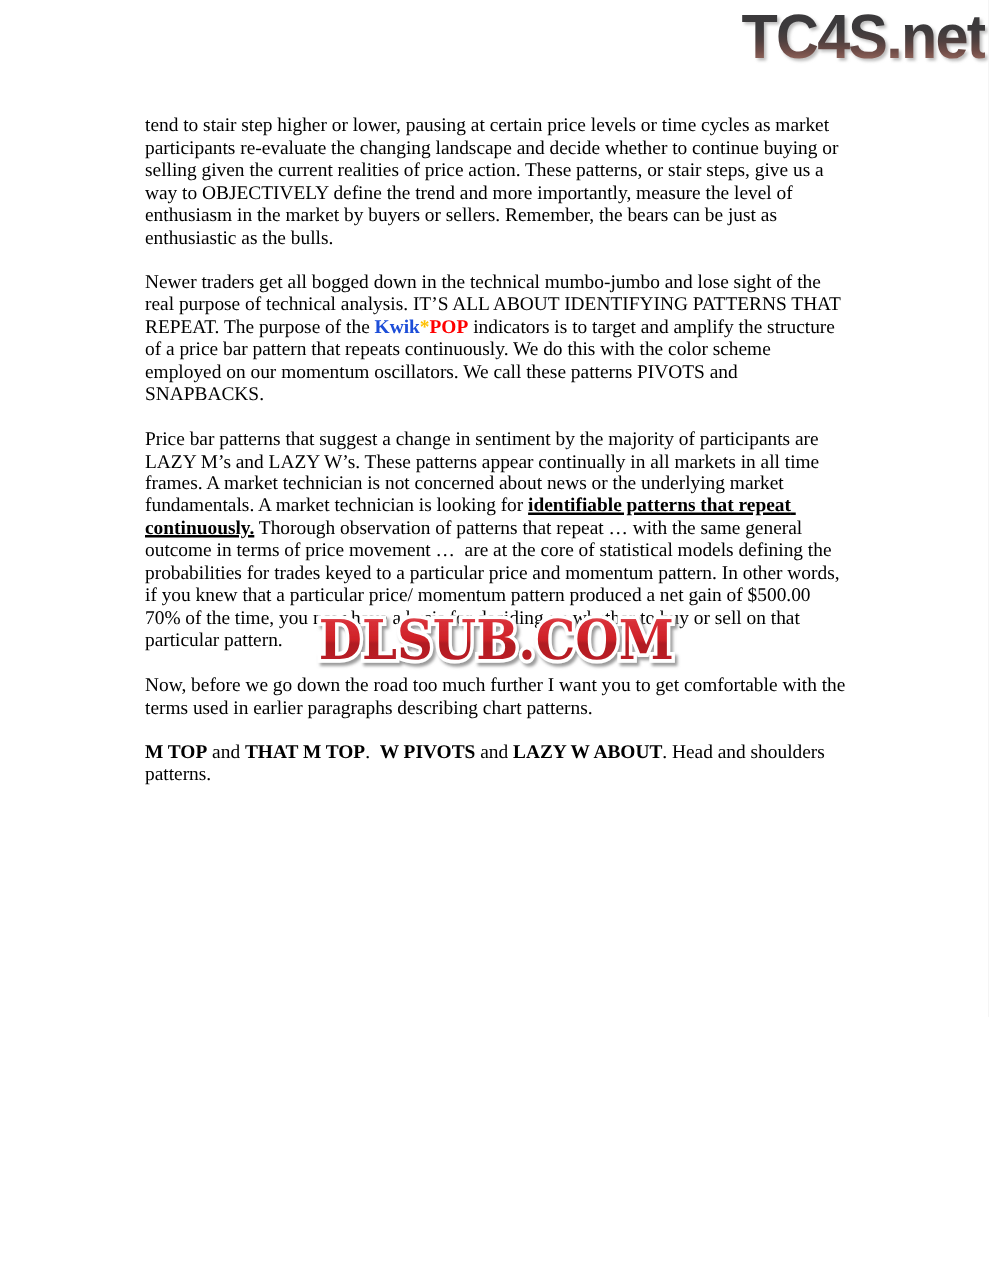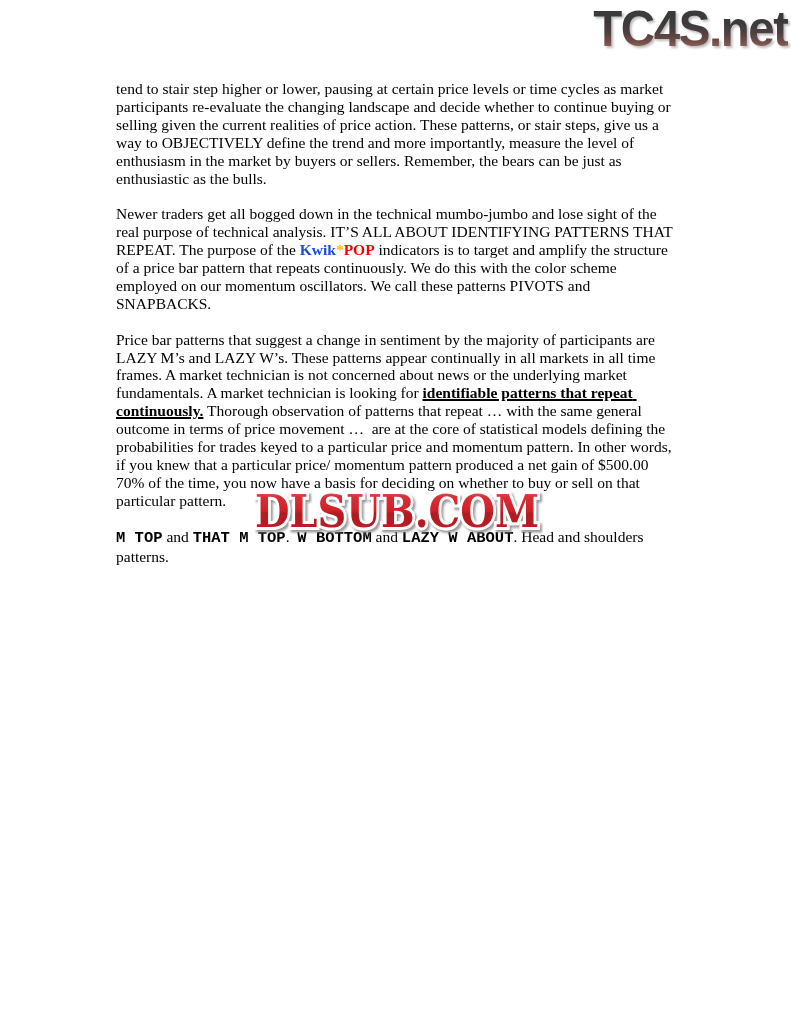--- a/index.html
+++ b/index.html
@@ -28,34 +28,34 @@
     background-clip: text;
     color: transparent;
     filter: drop-shadow(2.5px 2.5px 1.2px rgba(145,145,145,0.6));
     transform: scaleX(0.95);
     transform-origin: 100% 0;
     white-space: nowrap;
   }
   .doc-body {
     position: absolute;
     left: 116px;
-    top: 80px;
+    top: 92px;
     width: 561px;
     font-size: 15.5px;
     line-height: 17.9px;
     color: #000000;
   }
   .doc-body p {
     margin: 0 0 17.9px 0;
     white-space: pre-wrap;
   }
   .rs-kwik { color: #1d4ed8; font-weight: bold; }
   .rs-star { color: #ffc000; font-weight: bold; }
   .rs-pop  { color: #ff0000; font-weight: bold; }
-  .rs-bold { font-weight: bold; font-family: Liberation Mono, monospace; }
+  .rs-bold { font-weight: bold; }
   .rs-bold-underline {
     font-weight: bold;
     text-decoration: underline;
     text-decoration-thickness: 1.5px;
   }
   
   .watermark {
     position: absolute;
     left: 247px;
     top: 481px;
@@ -66,21 +66,22 @@
 <body>
 
 <div class="page">
 
   <div class="logo">TC4S.net</div>
 
   <div class="doc-body" id="doc-body">
       <p><span>tend to stair step higher or lower, pausing at certain price levels or time cycles as market participants re-evaluate the changing landscape and decide whether to continue buying or selling given the current realities of price action. These patterns, or stair steps, give us a way to OBJECTIVELY define the trend and more importantly, measure the level of enthusiasm in the market by buyers or sellers. Remember, the bears can be just as enthusiastic as the bulls.</span></p>
       <p><span>Newer traders get all bogged down in the technical mumbo-jumbo and lose sight of the real purpose of technical analysis. IT’S ALL ABOUT IDENTIFYING PATTERNS THAT REPEAT. The purpose of the </span><span class="rs-kwik">Kwik</span><span class="rs-star">*</span><span class="rs-pop">POP</span><span> indicators is to target and amplify the structure of a price bar pattern that repeats continuously. We do this with the color scheme employed on our momentum oscillators. We call these patterns PIVOTS and SNAPBACKS.</span></p>
       <p><span>Price bar patterns that suggest a change in sentiment by the majority of participants are LAZY M’s and LAZY W’s. These patterns appear continually in all markets in all time frames. A market technician is not concerned about news or the underlying market fundamentals. A market technician is looking for </span><span class="rs-bold-underline">identifiable patterns that repeat continuously.</span><span> Thorough observation of patterns that repeat … with the same general outcome in terms of price movement …  are at the core of statistical models defining the probabilities for trades keyed to a particular price and momentum pattern. In other words, if you knew that a particular price/ momentum pattern produced a net gain of $500.00 70% of the time, you now have a basis for deciding on whether to buy or sell on that particular pattern.</span></p>
-      <p><span class="rs-bold">M TOP</span><span> and </span><span class="rs-bold">THAT M TOP</span><span>.  </span><span class="rs-bold">W BOTTOM</span><span> and </span><span class="rs-bold">LAZY W ABOUT</span><span>. Head and shoulders patterns.</span></p>
+      <p><span>Now, before we go down the road too much further I want you to get comfortable with the terms used in earlier paragraphs describing chart patterns.</span></p>
+      <p><span class="rs-bold">M TOP</span><span> and </span><span class="rs-bold">THAT M TOP</span><span>.  </span><span class="rs-bold">W PIVOTS</span><span> and </span><span class="rs-bold">LAZY W ABOUT</span><span>. Head and shoulders patterns.</span></p>
     </div>
 
   <svg class="watermark" width="300" height="60" viewBox="0 0 300 60">
     <defs>
       <linearGradient id="wm-grad" x1="0" y1="0" x2="0" y2="1">
         <stop offset="0%" stop-color="#f09a9d"></stop>
         <stop offset="20%" stop-color="#d93038"></stop>
         <stop offset="48%" stop-color="#cf2228"></stop>
         <stop offset="55%" stop-color="#b01d23"></stop>
         <stop offset="100%" stop-color="#c42127"></stop>

